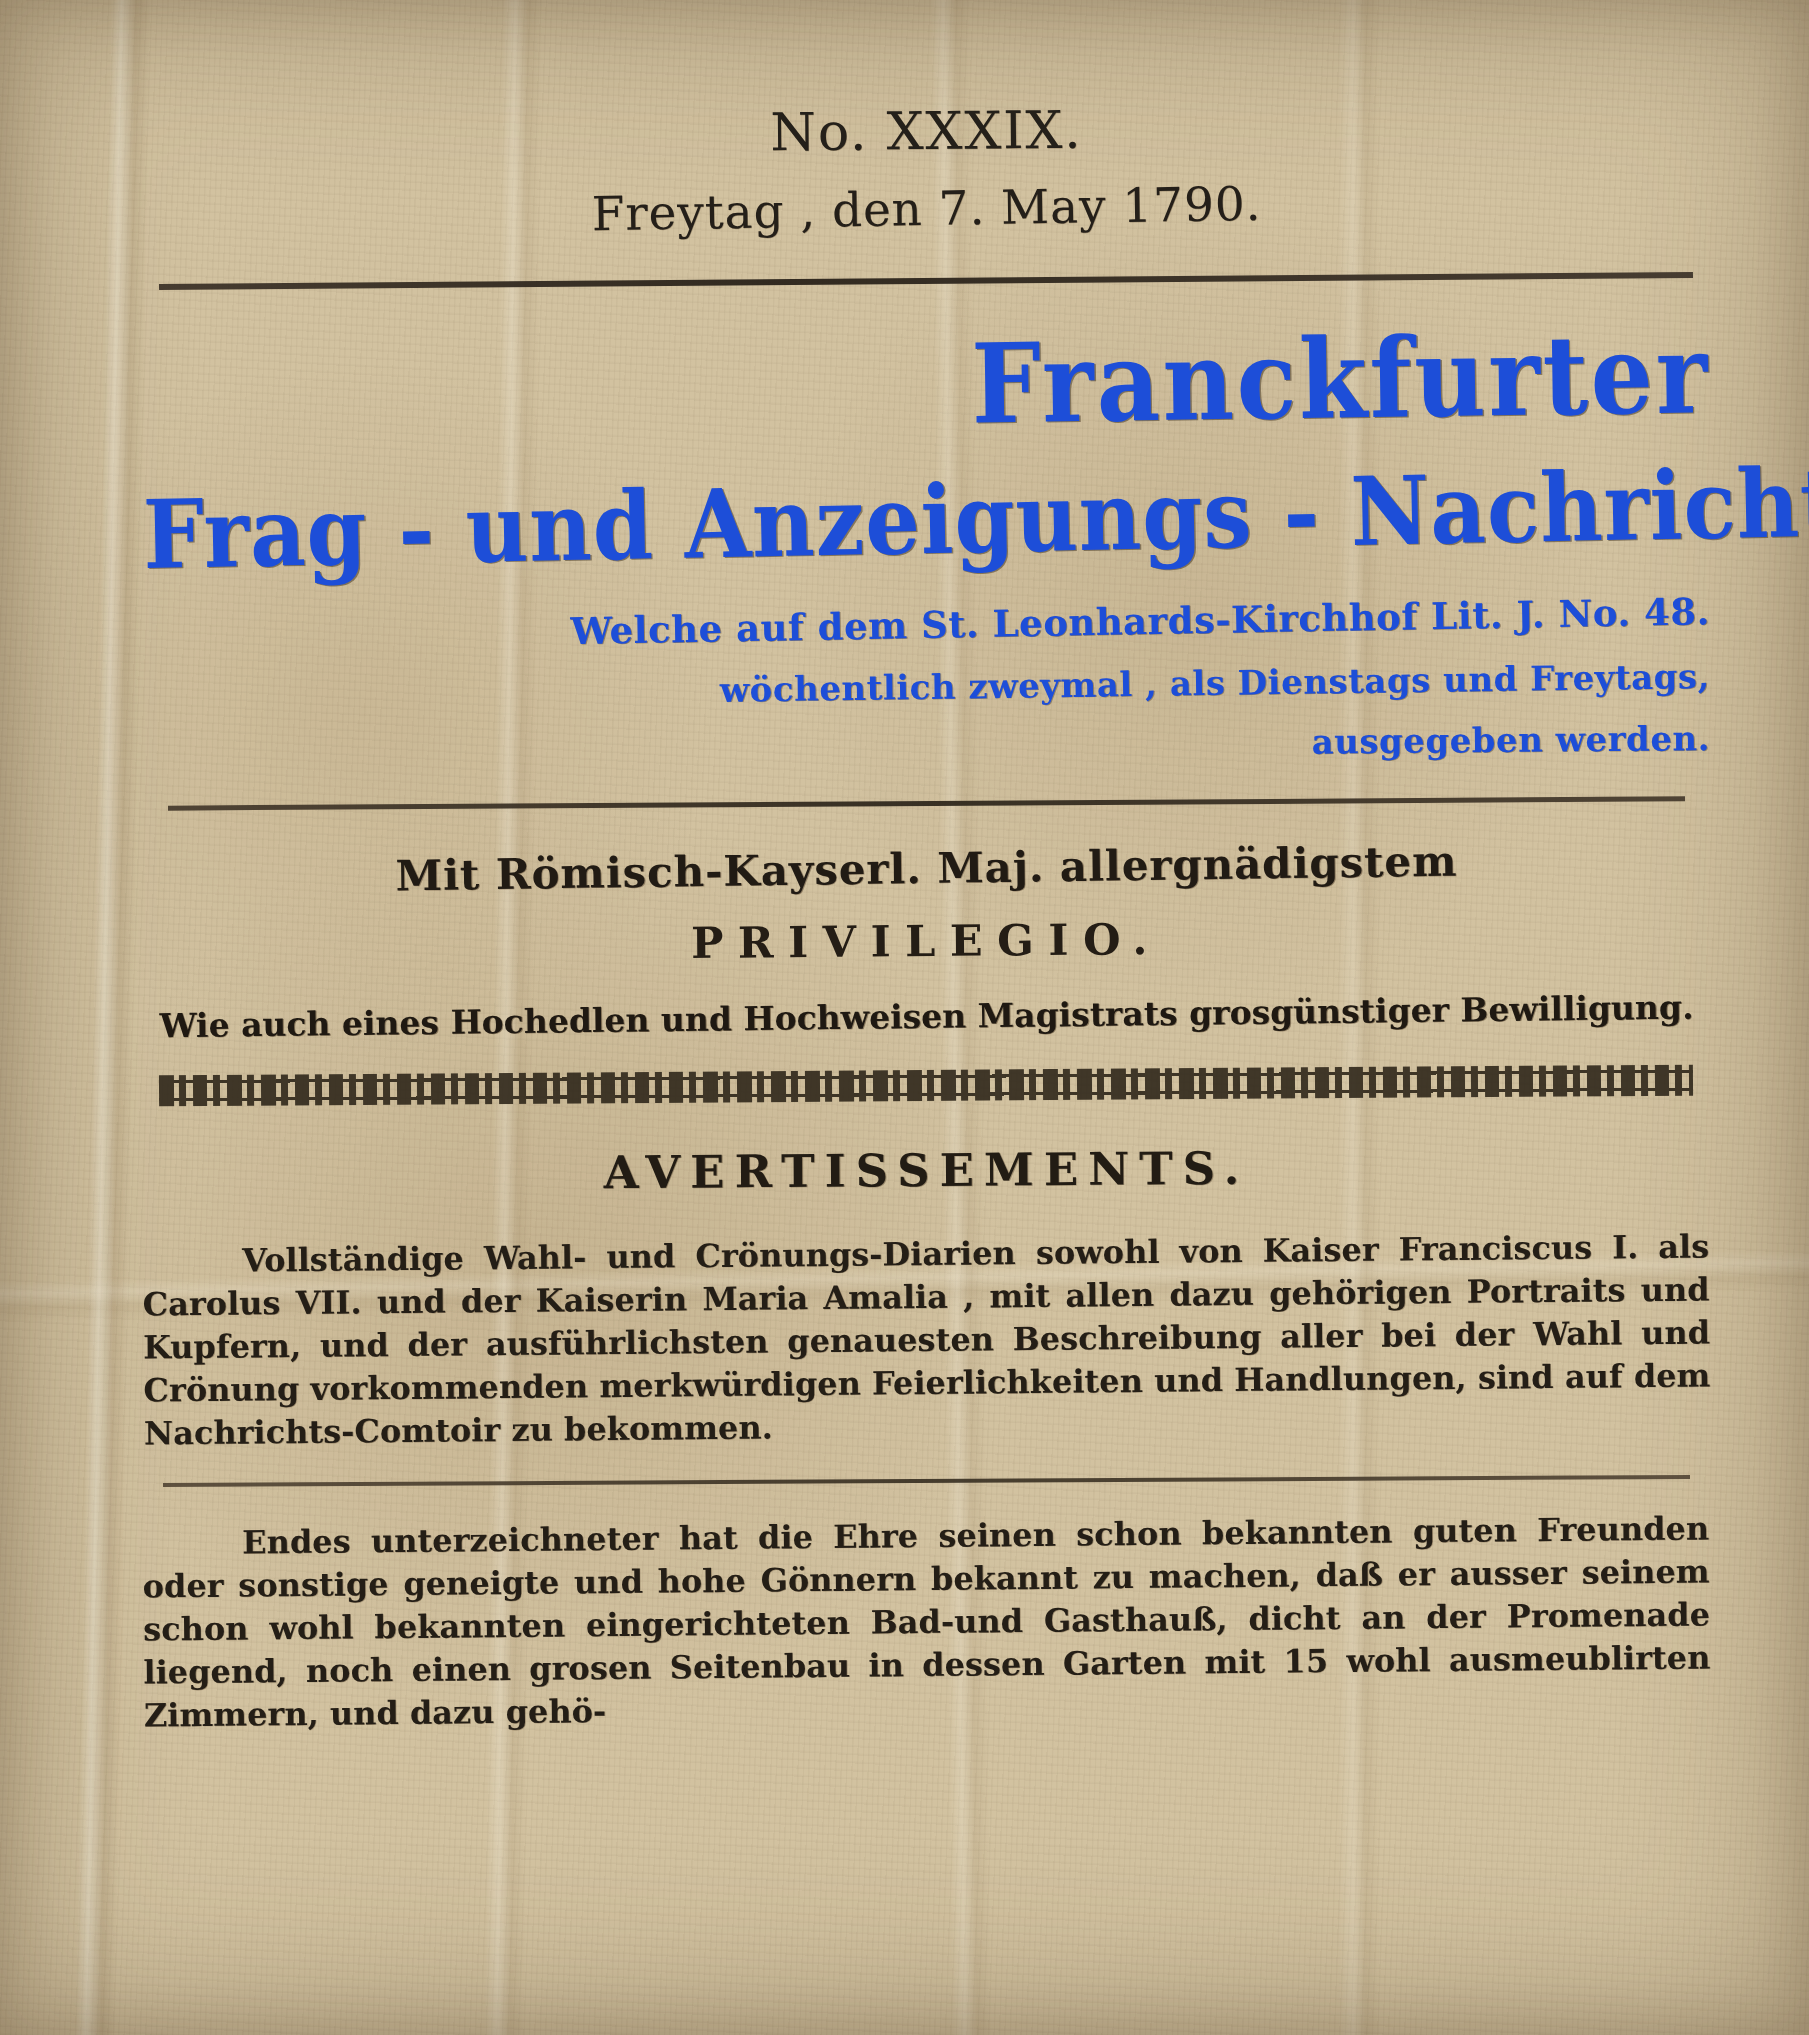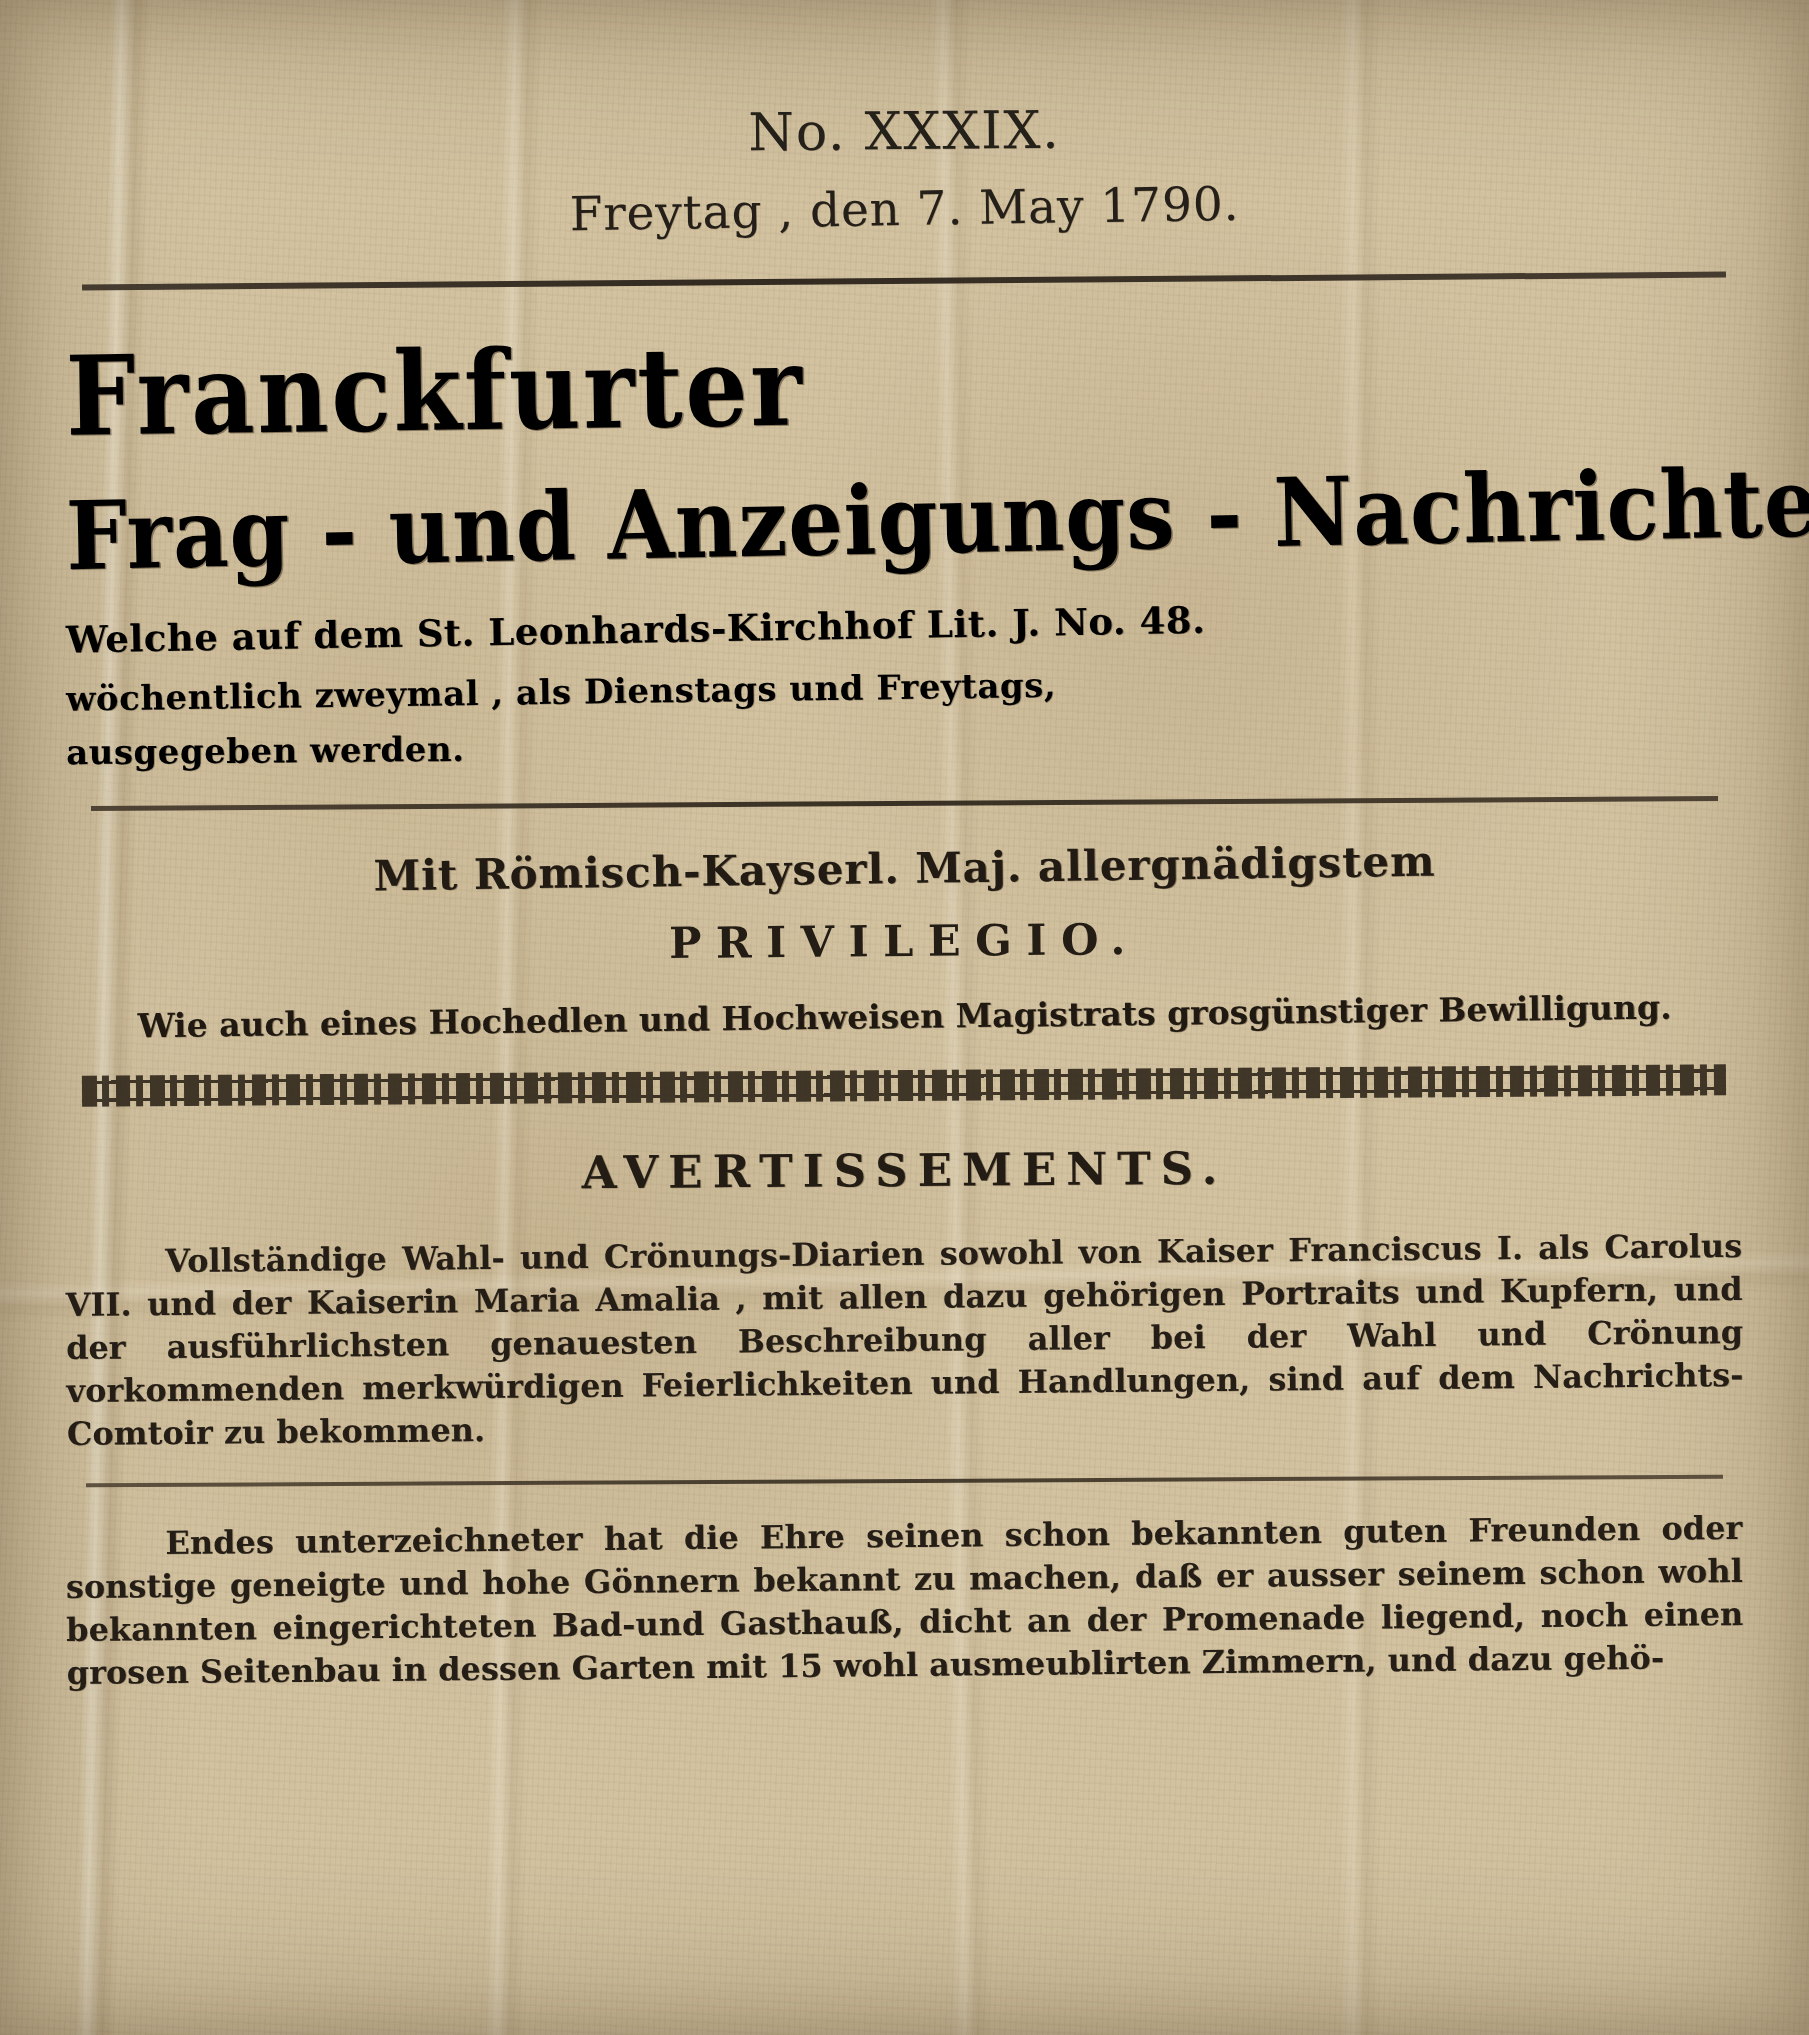--- a/index.html
+++ b/index.html
@@ -53,21 +53,22 @@
   }
   .vignette {
     position: absolute;
     inset: 0;
     pointer-events: none;
     box-shadow: inset 0 0 172px rgba(70,52,28,0.38), inset 0 0 54px rgba(70,52,28,0.18);
   }
   .content {
     position: relative;
     z-index: 3;
-    padding: 0 66px;
+    padding: 0 99px;
+    margin-left: 44px;
   }
 
   
   .issue-no {
     text-align: center;
     font-family: "DejaVu Serif", serif;
     font-size: 52px;
     letter-spacing: 1.8px;
     margin-top: 101px;
     color: #24201a;
@@ -100,24 +101,24 @@
   }
   .rule-thin {
     height: 3.6px;
     background: linear-gradient(90deg, #4a3d2e 0%, #2c2418 50%, #4a3d2e 100%);
     margin: 31px 20px 0 20px;
     transform: rotate(-0.3deg);
     opacity: .85;
   }
 
   .masthead {
-    text-align: left;
-    font-family: "DejaVu Serif", serif;
-    font-weight: bold;
-    color: #000000;
+    text-align: right;
+    font-family: "DejaVu Serif", serif;
+    font-weight: bold;
+    color: #1d4ed8;
   }
   .masthead-line1 {
     font-size: 98px;
     letter-spacing: 2.7px;
     margin-top: 43px;
     transform: rotate(-0.8deg) scaleY(1.12);
     text-shadow: 1.4px 0.9px 0 rgba(60,45,25,0.5);
   }
   .masthead-line2 {
     font-size: 86px;

